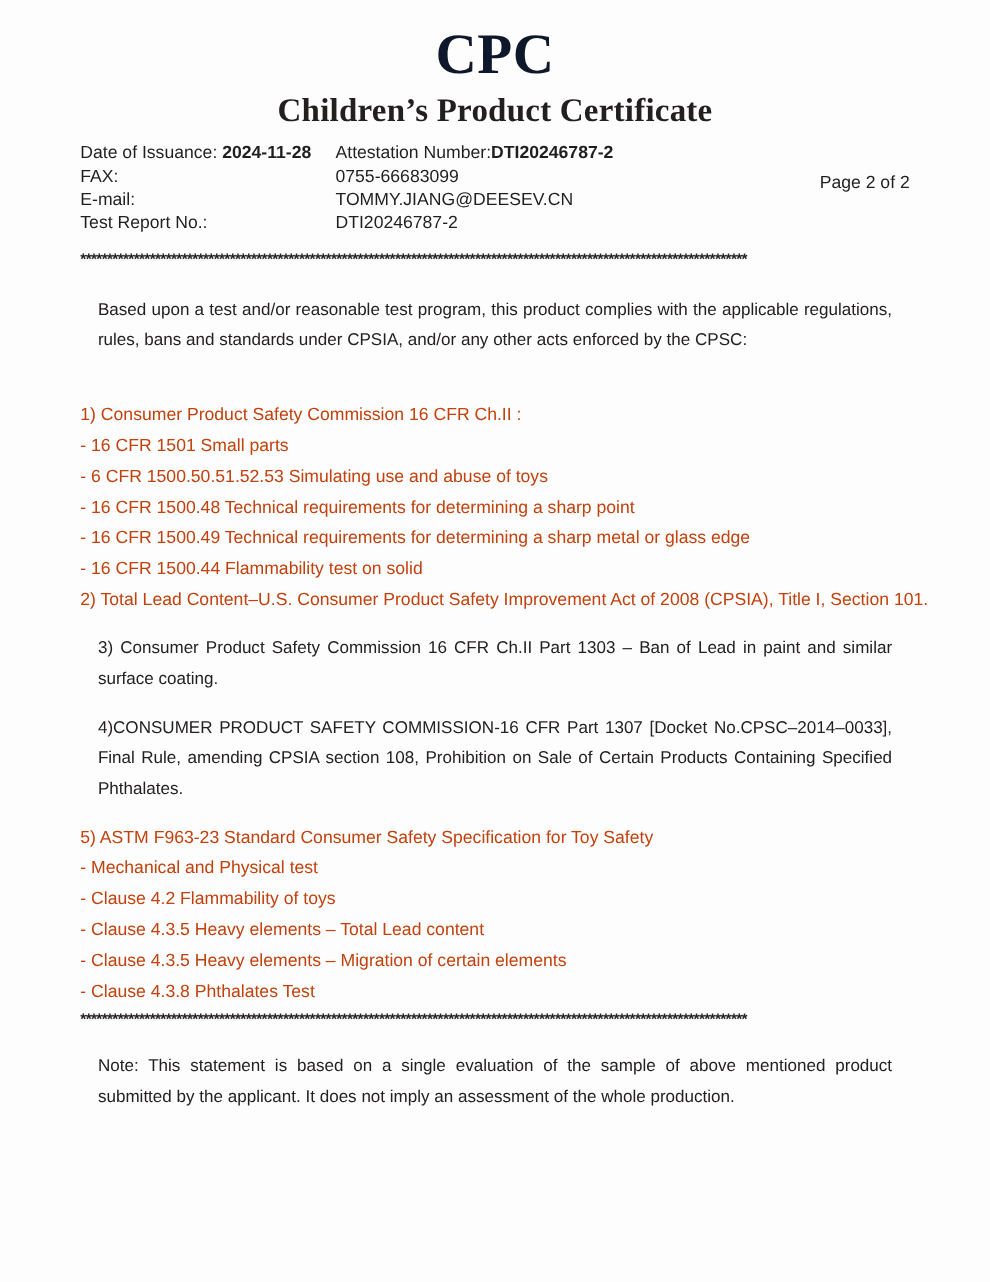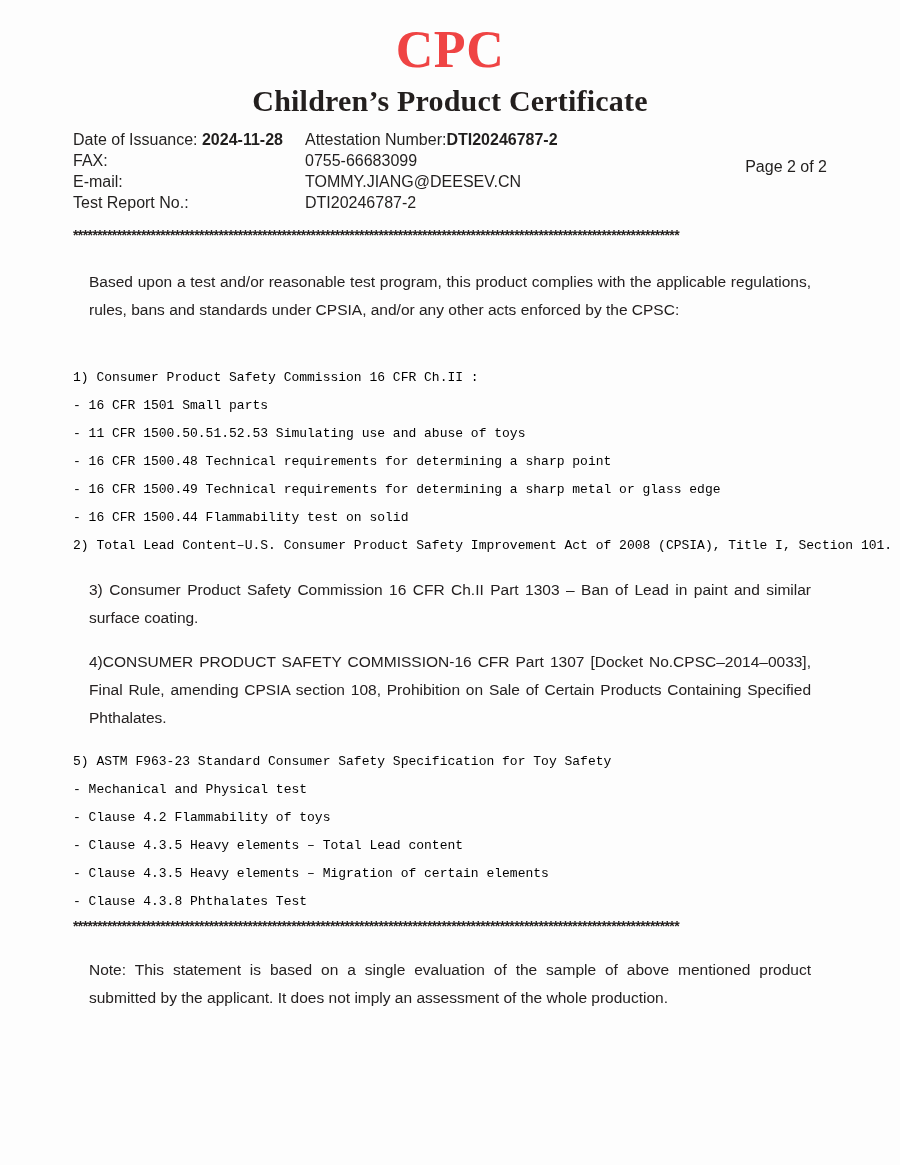--- a/index.html
+++ b/index.html
@@ -23,21 +23,21 @@
     box-sizing: border-box;
     overflow: hidden;
   }
   .doc-title {
     font-family: "Liberation Serif", serif;
     font-weight: bold;
     font-size: 52px;
     line-height: 56px;
     text-align: center;
     letter-spacing: 0.5px;
-    color: #ef4444;
+    color: #0f172a;
     margin: 0;
     padding-top: 22px;
   }
   .doc-subtitle {
     font-family: "Liberation Serif", serif;
     font-weight: bold;
     font-size: 30px;
     line-height: 34px;
     text-align: center;
     letter-spacing: 0.2px;
@@ -102,25 +102,24 @@
     text-align: justify;
     text-justify: inter-word;
     color: #242020;
   }
   p.intro {
     padding-top: 9px;
   }
   .spacer-sm { height: 24px; }
   .list-line {
     margin: 0;
-    font-size: 13px;
+    font-size: 16px;
     line-height: 28px;
-    color: #000000;
+    color: #c2410c;
     white-space: nowrap;
-    font-family: Liberation Mono, monospace;
   }
   p.wrap {
     white-space: normal;
   }
   .note-block {
     padding-top: 6px;
   }
   .nowrap-last {
     text-align: right;
   }
@@ -161,21 +160,21 @@
   <div class="rule rule-top">*****************************************************************************************************************************</div>
 
   <div class="body">
 
     <p class="para intro">Based upon a test and/or reasonable test program, this product complies with the applicable regulations, rules, bans and standards under CPSIA, and/or any other acts enforced by the CPSC:</p>
 
     <div class="spacer-sm"></div>
 
     <p class="list-line">1) Consumer Product Safety Commission 16 CFR Ch.II :</p>
     <p class="list-line">- 16 CFR 1501 Small parts</p>
-    <p class="list-line">- 11 CFR 1500.50.51.52.53 Simulating use and abuse of toys</p>
+    <p class="list-line">- 6 CFR 1500.50.51.52.53 Simulating use and abuse of toys</p>
     <p class="list-line">- 16 CFR 1500.48 Technical requirements for determining a sharp point</p>
     <p class="list-line">- 16 CFR 1500.49 Technical requirements for determining a sharp metal or glass edge</p>
     <p class="list-line">- 16 CFR 1500.44 Flammability test on solid</p>
     <p class="list-line nowrap-last">2) Total Lead Content–U.S. Consumer Product Safety Improvement Act of 2008 (CPSIA), Title I, Section 101.</p>
     <p class="para wrap">3) Consumer Product Safety Commission 16 CFR Ch.II Part 1303 – Ban of Lead in paint and similar surface coating.</p>
     <p class="para wrap">4)CONSUMER PRODUCT SAFETY COMMISSION-16 CFR Part 1307 [Docket No.CPSC–2014–0033], Final Rule, amending CPSIA section 108, Prohibition on Sale of Certain Products Containing Specified Phthalates.</p>
     <p class="list-line">5) ASTM F963-23 Standard Consumer Safety Specification for Toy Safety</p>
     <p class="list-line">- Mechanical and Physical test</p>
     <p class="list-line">- Clause 4.2 Flammability of toys</p>
     <p class="list-line">- Clause 4.3.5 Heavy elements – Total Lead content</p>

